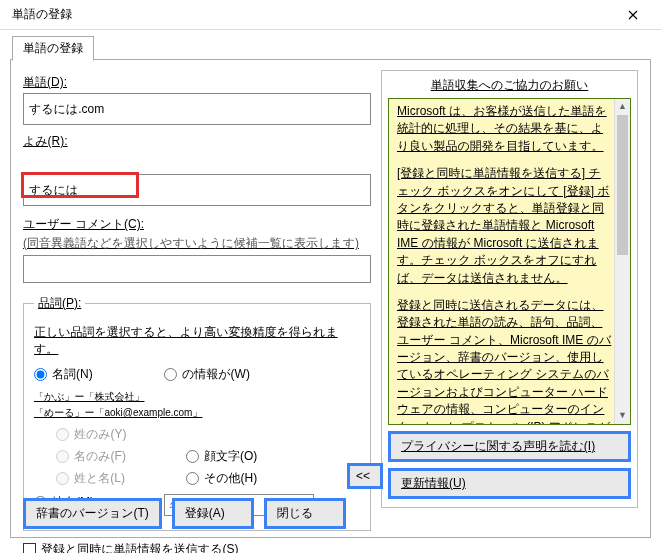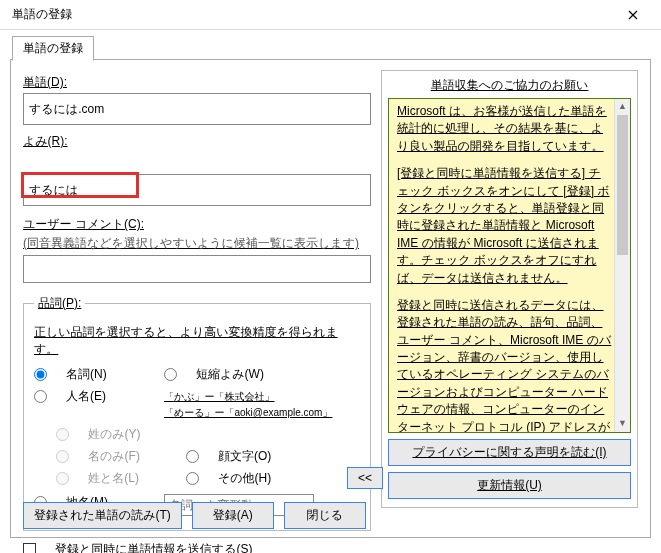--- a/index.html
+++ b/index.html
@@ -85,21 +85,21 @@
   margin-top: 12px;
   padding: 8px 20px 10px 10px;
 }
 legend { padding: 0 4px; }
 .fs-desc { margin: 4px 0 8px 0; }
 
 .radio-row { display: flex; align-items: flex-start; margin: 4px 0; }
 .rcol1 { width: 130px; }
 .rcol2 { flex: 1; }
 label.radio, label.chk {
-  display: inline-flex; align-items: center; gap: 19px;
+  display: inline-flex; align-items: center; gap: 5px;
   cursor: pointer;
 }
 label.radio input, label.chk input { margin: 0; }
 .disabled { color: #9a9a9a; }
 .sub { margin-left: 22px; }
 .example { font-size: 10px; margin: 2px 0; }
 
 .combo {
   width: 150px; height: 22px;
   border: 1px solid #888;
@@ -107,26 +107,26 @@
   padding: 2px 4px;
   color: #777;
   display: inline-flex; align-items: center; justify-content: space-between;
 }
 .combo .arrow { font-size: 10px; color: #555; }
 
 .chk-send { margin-top: 10px; display: flex; align-items: center; gap: 6px; }
 .chkbox { width: 13px; height: 13px; border: 1px solid #333; display: inline-block; }
 
 .btn {
-  border: 1px solid #3b82f6;
+  border: 3px solid #3b82f6;
   background: #e9e9e9;
   padding: 4px 10px;
   font: inherit;
   min-width: 60px;
-  text-align: center;
+  text-align: left;
   cursor: pointer;
 }
 .btn.small { min-width: 36px; padding: 3px 6px; }
 .btn.wide { width: 100%; }
 
 .right-group {
   border: 1px solid #bbb;
   padding: 6px 6px 8px 6px;
   height: 438px;
   display: flex; flex-direction: column;
@@ -213,32 +213,26 @@
           <div class="radio-row">
             <div class="rcol1">
               <label class="radio">
                 <input type="radio" name="pos" checked="" style="">
                   <span>名詞(N)</span>
               </label>
             </div>
             <div class="rcol2">
               <label class="radio">
                 <input type="radio" name="pos" style="">
-                  <span>短縮よみ(W)</span>
-              </label>
-            </div>
-          </div>
-
-          <div class="radio-row">
-            <div class="rcol1">
-              <label class="radio">
-                <input type="radio" name="pos" style="">
-                  <span>人名(E)</span>
-              </label>
-            </div>
+                  <span>の情報が(W)</span>
+              </label>
+            </div>
+          </div>
+
+          <div class="radio-row">
             <div class="rcol2">
               <div class="example">「かぶ」ー「株式会社」</div>
               <div class="example">「めーる」ー「aoki@example.com」</div>
             </div>
           </div>
 
           <div class="radio-row">
             <div class="rcol1 sub">
               <label class="radio disabled">
                 <input type="radio" name="pname" disabled="" style="">
@@ -321,18 +315,18 @@
             <button class="btn wide">プライバシーに関する声明を読む(I)</button>
             <button class="btn wide">更新情報(U)</button>
           </div>
         </div>
       </div>
     </div>
 
     <button class="btn small toggle-btn">&lt;&lt;</button>
 
     <div class="bottom-bar">
-      <button class="btn">登録された単語の読み(T)</button>
+      <button class="btn">辞書のバージョン(T)</button>
       <button class="btn med">登録(A)</button>
       <button class="btn med">閉じる</button>
     </div>
   </div>
 </div>
 
 </body></html>

